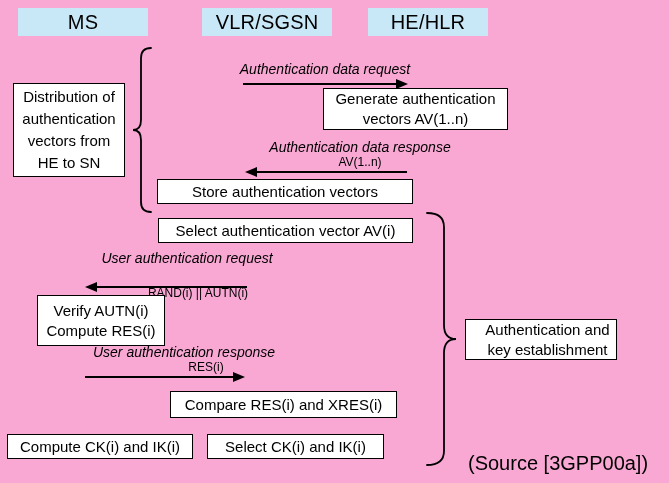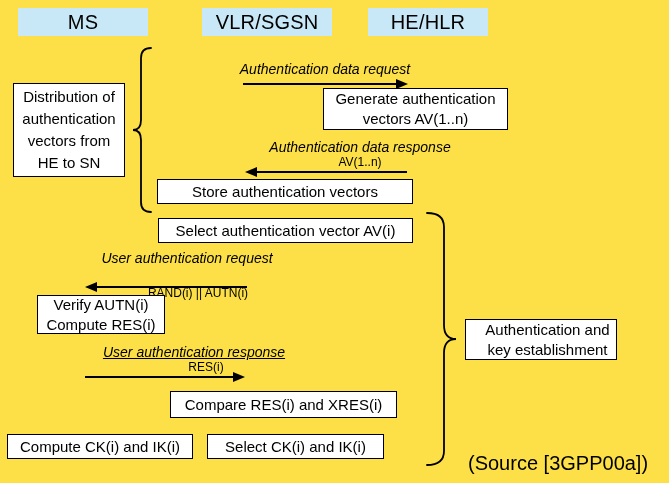--- a/index.html
+++ b/index.html
@@ -6,21 +6,21 @@
   body {
     width: 669px; height: 483px;
     background: #ffffff;
     font-family: "Liberation Sans", sans-serif;
     color: #000;
   }
   #canvas {
     position: relative;
     width: 669px; height: 483px;
     overflow: hidden;
-    background: #fde047;
+    background: #f9a8d4;
   }
   * { box-sizing: border-box; }
 
   .hdr {
     position: absolute;
     height: 28px;
     background: #c9e8f7;
     display: flex; align-items: center; justify-content: center;
     font-size: 20px;
     letter-spacing: 0.2px;
@@ -118,26 +118,26 @@
 
   <div class="box" style="left:158px; top:218px; width:255px; height:25px;">
     <span class="ln">Select authentication vector AV(i)</span>
   </div>
 
   <div class="msg-name" style="left:87px; top:251px; width:200px;">User authentication request</div>
   <div class="msg-params" style="left:98px; top:266px; width:200px;margin-top:20px;">RAND(i) || AUTN(i)</div>
   <div class="shaft" style="left:97px; top:286px; width:150px;"></div>
   <div class="head-l" style="left:85px; top:282px;"></div>
 
-  <div class="box" style="left:37px; top:295px; width:128px; height:39px;">
+  <div class="box" style="left:37px; top:295px; width:128px; height:51px;">
     <span class="ln">Verify AUTN(i)</span>
     <span class="ln">Compute RES(i)</span>
   </div>
 
-  <div class="msg-name" style="left:94px; top:345px; width:200px;text-decoration:underline;">User authentication response</div>
+  <div class="msg-name" style="left:84px; top:345px; width:200px;">User authentication response</div>
   <div class="msg-params" style="left:106px; top:360px; width:200px;">RES(i)</div>
   <div class="shaft" style="left:85px; top:376px; width:150px;"></div>
   <div class="head-r" style="left:233px; top:372px;"></div>
 
   <div class="box" style="left:170px; top:391px; width:227px; height:27px;">
     <span class="ln">Compare RES(i) and XRES(i)</span>
   </div>
 
   <div class="box" style="left:7px; top:434px; width:186px; height:25px;">
     <span class="ln">Compute CK(i) and IK(i)</span>

